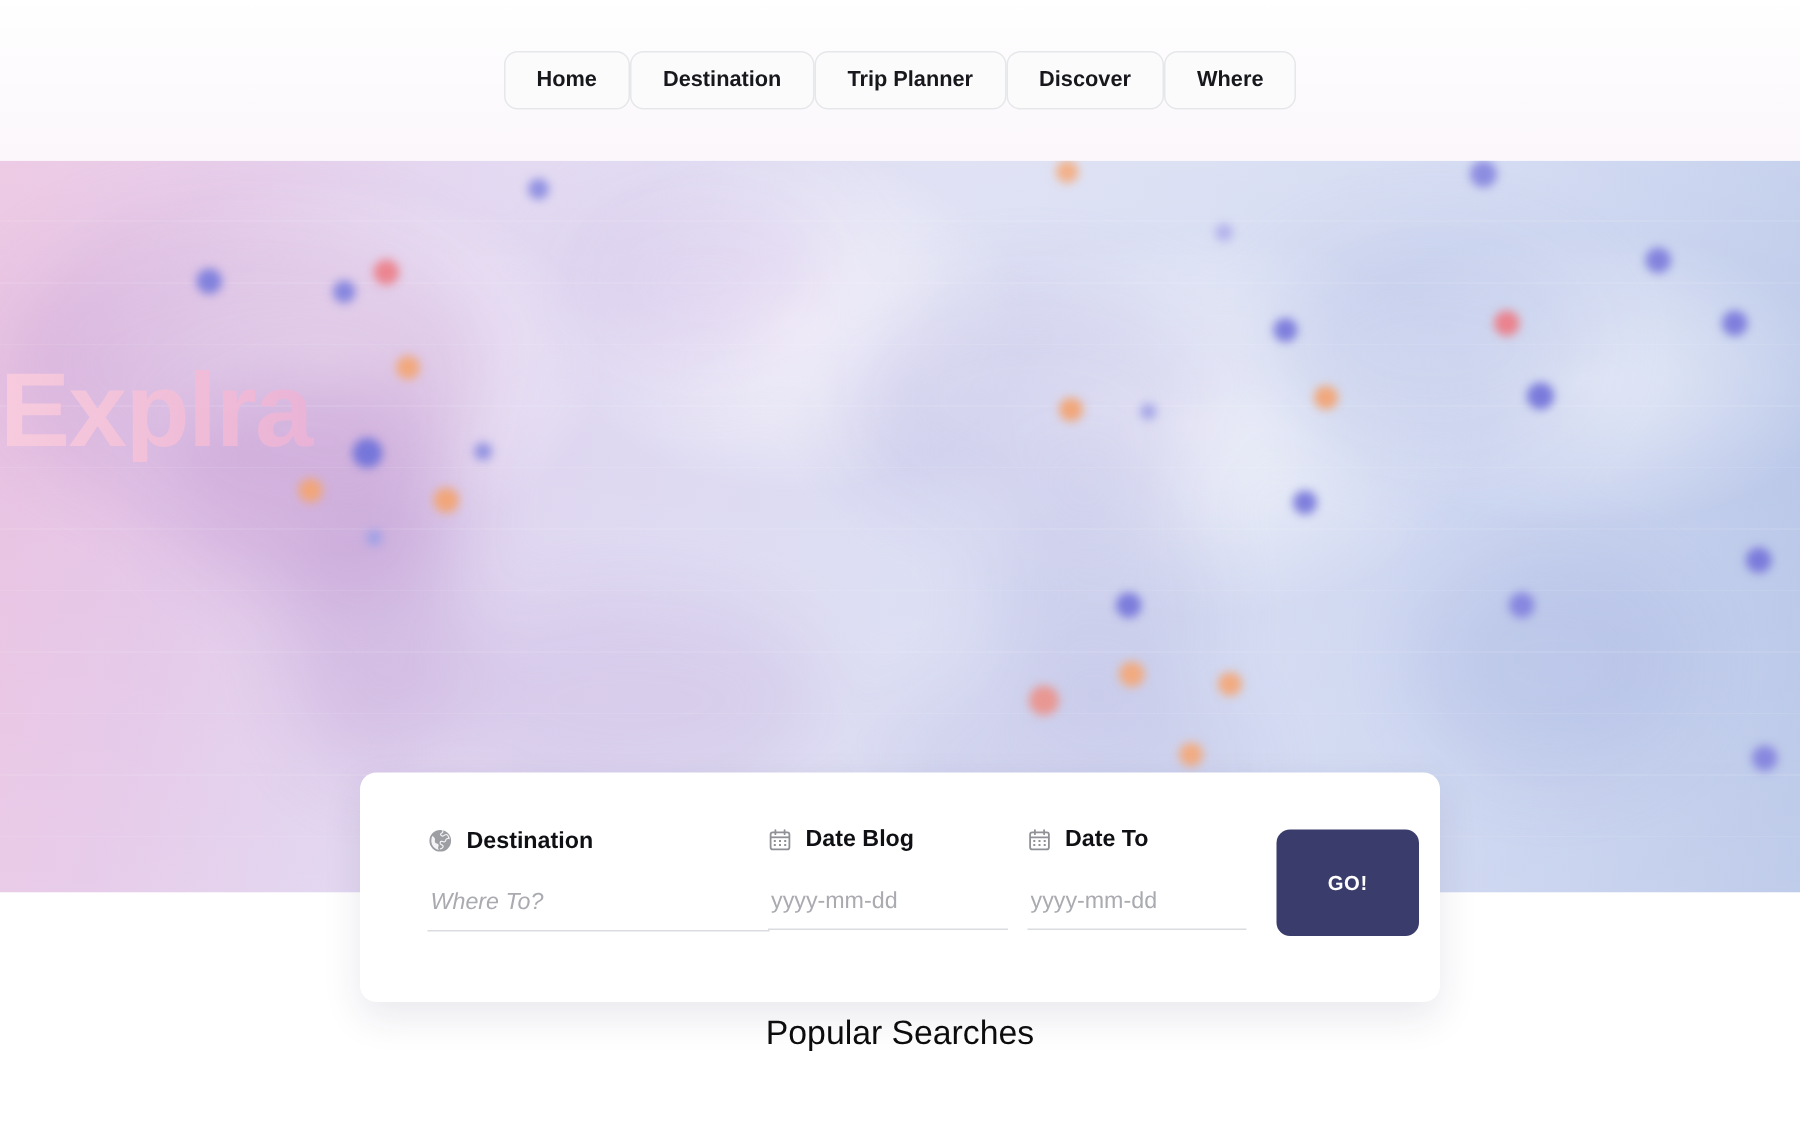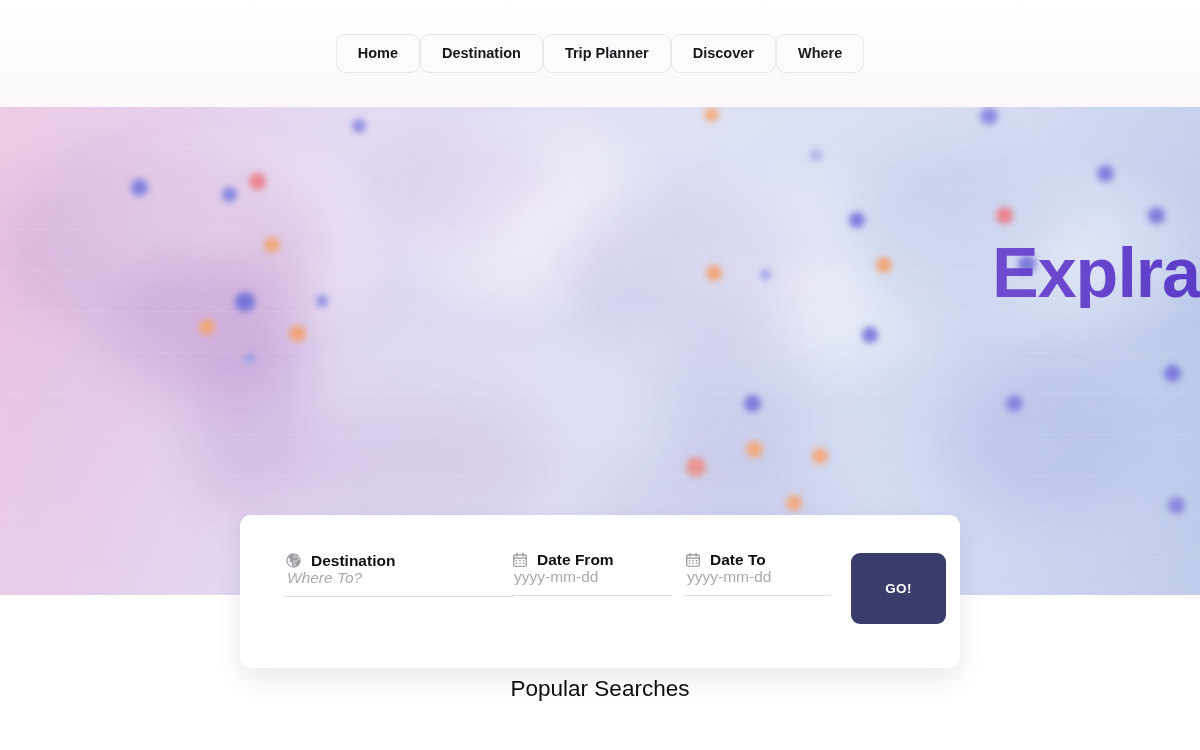--- a/index.html
+++ b/index.html
@@ -84,21 +84,21 @@
 
   .hero-overlay {
     position: absolute; inset: 0;
     background: linear-gradient(180deg, rgba(255,255,255,.18) 0%, rgba(255,255,255,.05) 40%, rgba(255,255,255,.16) 100%);
   }
 
   .hero-content { position: absolute; inset: 0; z-index: 5; }
 
   .logo {
     position: absolute; top: 131px; left: 0; width: 1200px;
-    text-align: right;
+    text-align: left;
     font-size: 70px;
     font-weight: bold;
     letter-spacing: -1px;
     line-height: 1;
     background-image: linear-gradient(90deg, #f9cddd 0%, #f0b8d6 14%, #cf9fdc 33%, #9a72d8 56%, #6e45cf 78%, #5330c6 100%);
     -webkit-background-clip: text;
     background-clip: text;
     color: transparent;
     -webkit-text-fill-color: transparent;
     opacity: .92;
@@ -134,20 +134,21 @@
   .field.date-from  { left: 272px; width: 160px; }
   .field.date-to    { left: 445px; width: 160px; }
 
   .field-label {
     display: flex; align-items: center; gap: 9px;
     font-size: 15.5px; font-weight: bold; color: #0f1014;
     line-height: 1;
     font-family: Liberation Sans, sans-serif;
   }
   .field-input {
+    margin-top: 24px;
     width: 100%;
     border: none;
     border-bottom: 1px solid #dadce0;
     background: transparent;
     outline: none;
     font-size: 15.5px;
     color: #3a3a3a;
     padding: 0 0 9px 2px;
     font-family: "Liberation Sans", sans-serif;
   }
@@ -290,21 +291,21 @@
               <g fill="#8f9196">
                 <rect x="5.8" y="12" width="2" height="2"></rect>
                   <rect x="11" y="12" width="2" height="2"></rect>
                   <rect x="16.2" y="12" width="2" height="2"></rect>
                 <rect x="5.8" y="16" width="2" height="2"></rect>
                   <rect x="11" y="16" width="2" height="2"></rect>
                   <rect x="16.2" y="16" width="2" height="2"></rect>
               </g>
             </svg>
           </span>
-          <span>Date From</span>
+          <span>Date Blog</span>
         </div>
         <input class="field-input" type="text" placeholder="yyyy-mm-dd" style="">
       </div>
 
       <div class="field date-to">
         <div class="field-label">
           <span>
             <svg class="icon-svg" width="16" height="16" viewBox="0 0 24 24">
               <rect x="2.6" y="4.4" width="18.8" height="17" rx="2.2" fill="none" stroke="#8f9196" stroke-width="1.8"></rect>
               <line x1="2.6" y1="9.3" x2="21.4" y2="9.3" stroke="#8f9196" stroke-width="1.8"></line>

